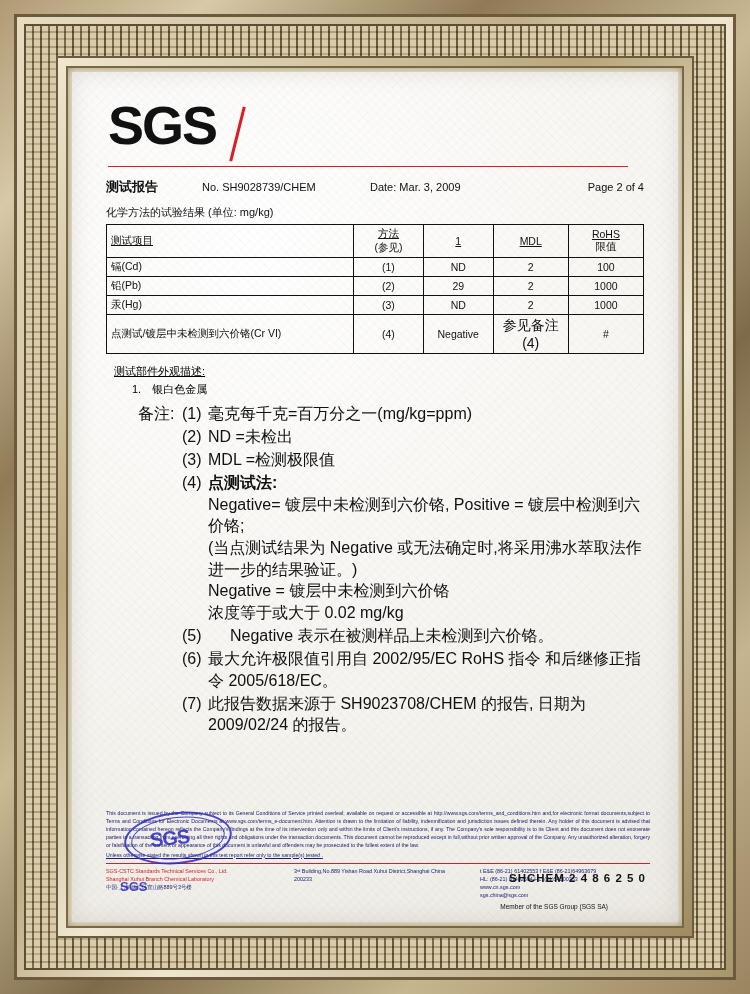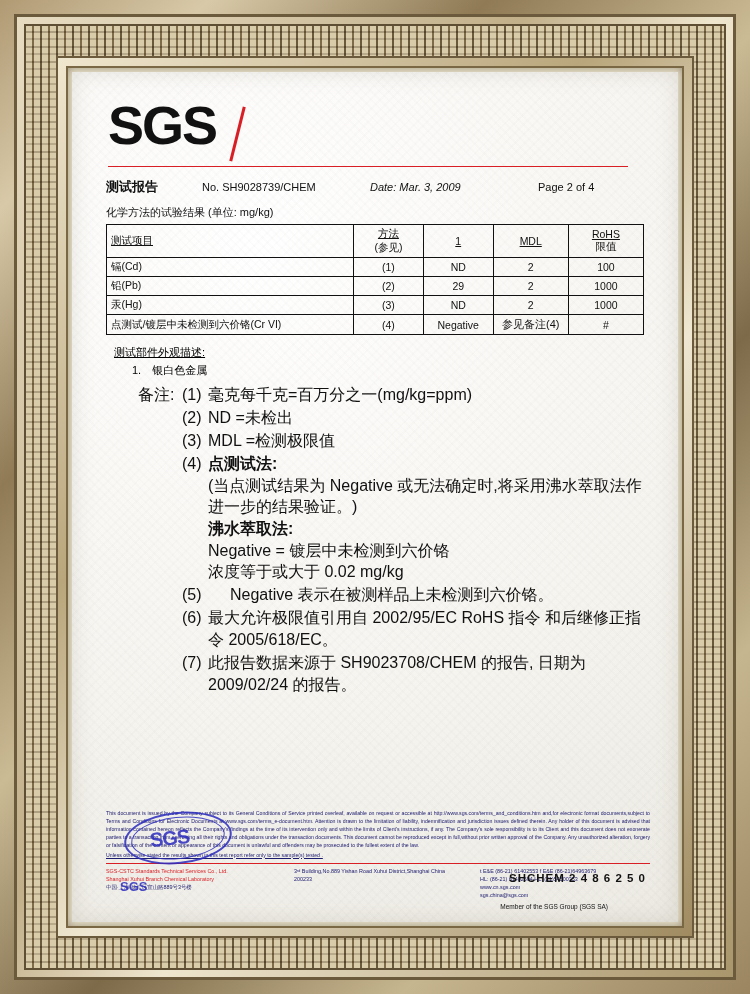--- a/index.html
+++ b/index.html
@@ -117,22 +117,22 @@
     font-size: 11px;
     color: #111;
     margin-top: 6px;
   }
   #doc-header .title-cn {
     font-weight: bold;
     font-size: 13px;
     width: 96px;
   }
   #doc-header .rep-no { width: 168px; }
-  #doc-header .rep-date { width: 168px; font-style: italic; }
-  #doc-header .rep-page { flex: 1; text-align: left; }
+  #doc-header .rep-date { width: 168px; }
+  #doc-header .rep-page { flex: 1; text-align: right; }
 
   .section-title {
     font-size: 11px;
     margin: 9px 0 4px 0;
     color: #111;
   }
 
   
   table.results {
     border-collapse: collapse;
@@ -147,21 +147,21 @@
     font-weight: normal;
   }
   table.results thead td { text-align: center; height: 30px; }
   .col-item { width: 46%; text-align: left !important; }
   .col-method { width: 13%; }
   .col-1 { width: 13%; }
   .col-mdl { width: 14%; }
   .col-rohs { width: 14%; }
   .u { text-decoration: underline; }
   .ctr { text-align: center; }
-  .tiny { font-size: 11px; }
+  .tiny { font-size: 14px; }
 
   
   .desc-title { font-size: 11px; margin: 10px 0 3px 8px; text-decoration: underline; }
   .desc-item { font-size: 11px; margin: 0 0 2px 26px; }
   .notes-wrap { display: flex; margin-top: 6px; font-size: 16px; color: #111; margin-left: 32px; }
   .notes-label { width: 44px; flex: none; padding-top: 1px; }
   .notes-list { flex: 1; }
   .note-row { display: flex; margin-bottom: 1.5px; line-height: 1.35; }
   .note-num { width: 26px; flex: none; }
   .note-body { flex: 1; }
@@ -343,22 +343,22 @@
         </div>
         <div class="note-row">
           <div class="note-num">(3)</div>
           <div class="note-body">MDL =检测极限值</div>
         </div>
 
         <div class="note-row">
           <div class="note-num">(4)</div>
           <div class="note-body">
             <div class="note-sub b">点测试法:</div>
+            <div class="note-sub">Negative= 镀层中未检测到六价铬, Positive = 镀层中检测到六价铬;</div>
             <div class="note-sub">(当点测试结果为 Negative 或无法确定时,将采用沸水萃取法作进一步的结果验证。)</div>
-            <div class="note-sub b">沸水萃取法:</div>
             <div class="note-sub">Negative = 镀层中未检测到六价铬</div>
             <div class="note-sub">浓度等于或大于 0.02 mg/kg</div>
           </div>
         </div>
 
         <div class="note-row">
           <div class="note-num">(5)</div>
           <div class="note-body">
             <div style="margin-left:22px">Negative 表示在被测样品上未检测到六价铬。</div>
           </div>

